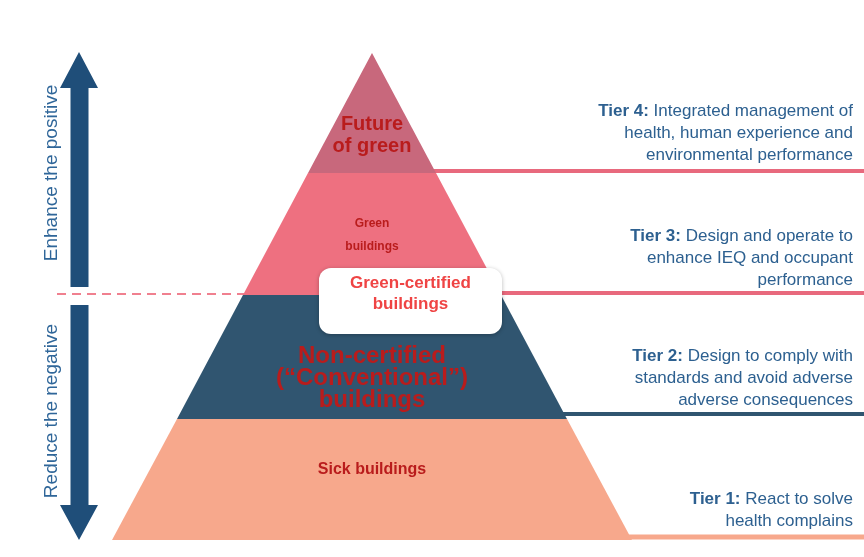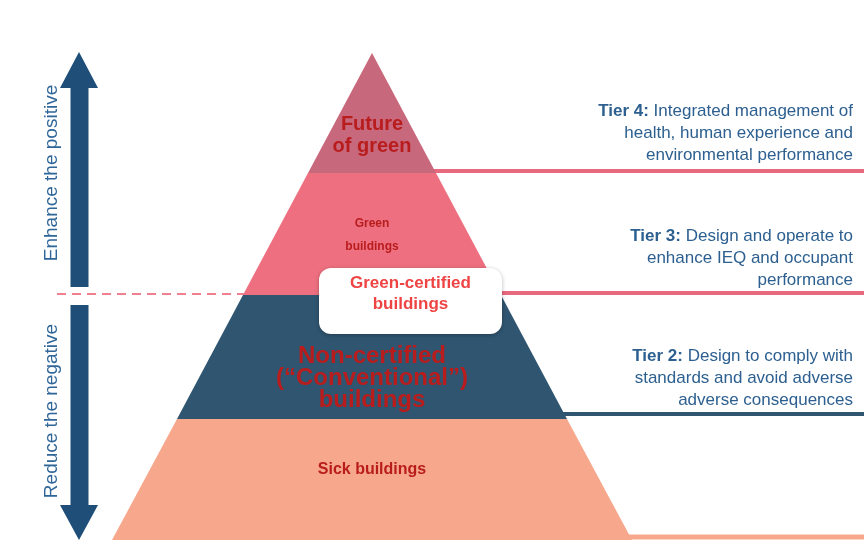--- a/index.html
+++ b/index.html
@@ -100,14 +100,18 @@
   <div class="tier t3">
     <div><span class="tl">Tier 3:</span> <span>Design and operate to</span></div>
     <div>enhance IEQ and occupant</div>
     <div>performance</div>
   </div>
   <div class="tier t2">
     <div><span class="tl">Tier 2:</span> <span>Design to comply with</span></div>
     <div>standards and avoid adverse</div>
     <div>adverse consequences</div>
   </div>
+  <div class="tier t1">
+    <div><span class="tl">Tier 1:</span> <span>React to solve</span></div>
+    <div>health complains</div>
+  </div>
 
 </div>
 
 </body></html>

